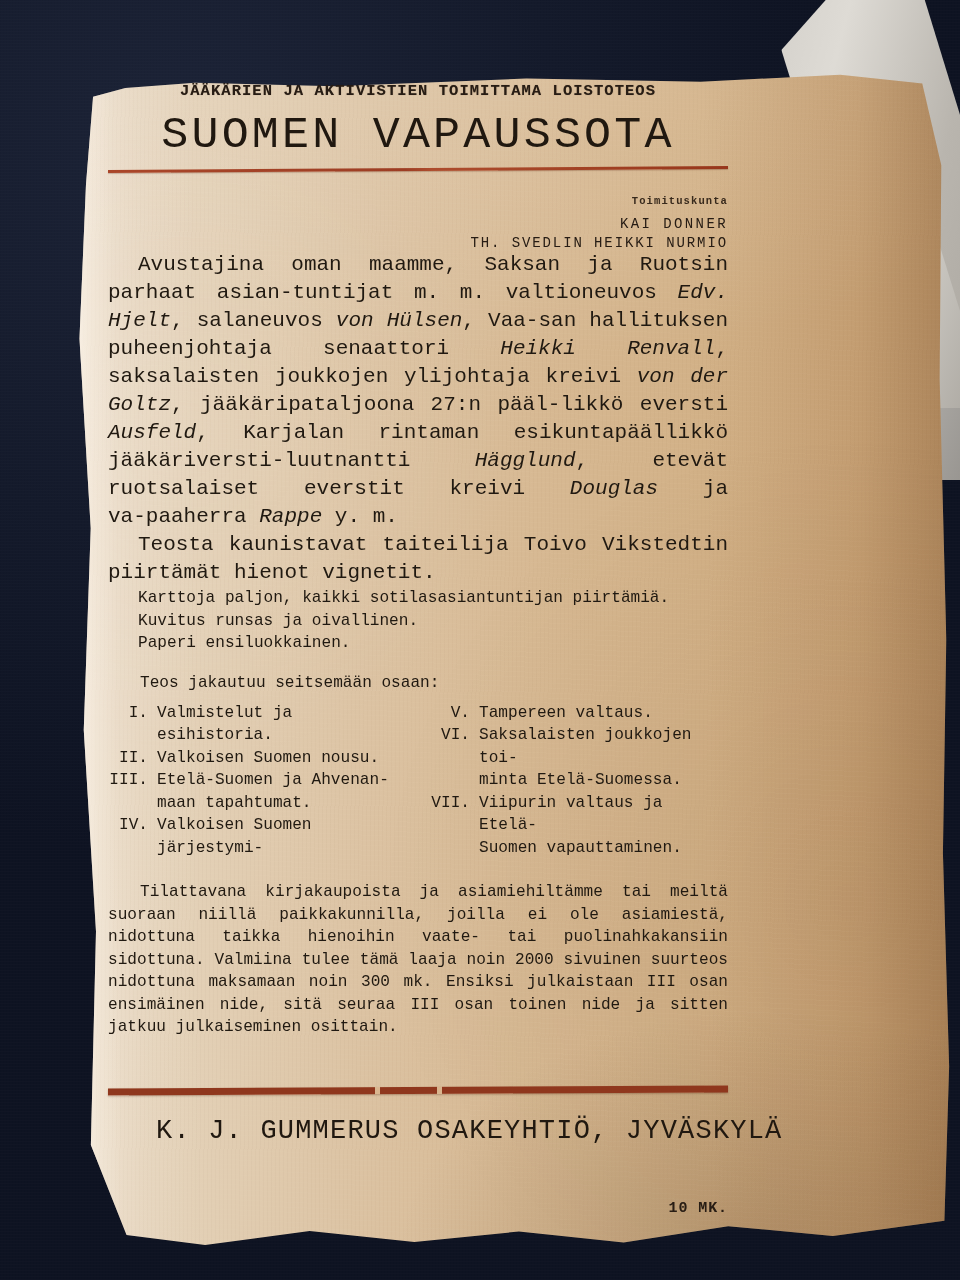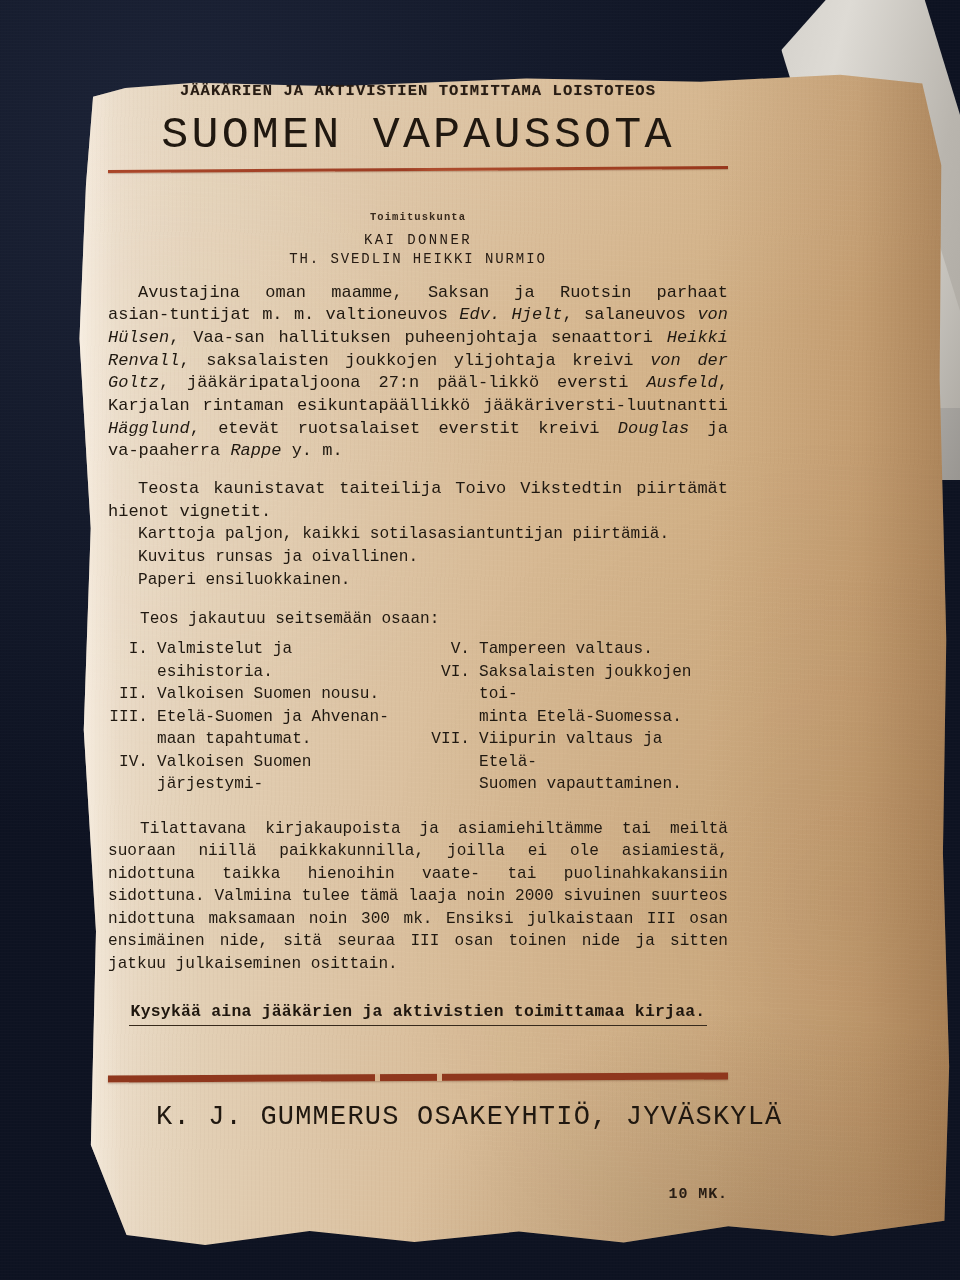--- a/index.html
+++ b/index.html
@@ -152,22 +152,22 @@
   .rule-thin {
     height: 2.6px;
     background: linear-gradient(90deg, #a8482c, #9c4027 48%, #ab4e30 52%, #96391f);
     margin: 7px 0 0 0;
     width: 100%;
     transform: rotate(-0.35deg);
     box-shadow: 0 1px 1px rgba(90,40,20,.25);
   }
 
   .credits {
-    text-align: center;
-    margin-top: 40px;
+    text-align: right;
+    margin-top: 24px;
   }
   .credits .label {
     font-size: 10.5px;
     letter-spacing: 1.1px;
     font-weight: 700;
     color: #3b2d20;
   }
   .credits .editor-main {
     font-size: 14px;
     letter-spacing: 2.4px;
@@ -175,24 +175,23 @@
     color: #2a2018;
   }
   .credits .editor-row {
     font-size: 14px;
     letter-spacing: 1.9px;
     margin-top: 3px;
     color: #2a2018;
   }
 
   .body-para {
-    font-size: 17px;
+    font-size: 21px;
     line-height: 1.335;
     text-align: justify;
-    margin-top: 15px;
     color: #241d15;
     hyphens: none;
   }
   .body-para.indent { text-indent: 30px; }
   .body-para em { font-style: italic; }
 
   .feature-line {
     font-size: 16.1px;
     line-height: 1.40;
     color: #241d15;
@@ -377,21 +376,20 @@
             <span>Viipurin valtaus ja Etelä-</span>
             <span class="cont">Suomen vapauttaminen.</span>
           </span>
         </div>
       </div>
 
     </div>
 
     <div class="closing">Tilattavana kirjakaupoista ja asiamiehiltämme tai meiltä suoraan niillä paikkakunnilla, joilla ei ole asiamiestä, nidottuna taikka hienoihin vaate‑ tai puolinahkakansiin sidottuna.  Valmiina tulee tämä laaja noin 2000 sivuinen suurteos nidottuna maksamaan noin 300 mk.  Ensiksi julkaistaan III osan ensimäinen nide, sitä seuraa III osan toinen nide ja sitten jatkuu julkaiseminen osittain.</div>
 
-    <div class="tagline">Kysykää  aina  jääkärien  ja  aktivistien  toimittamaa  kirjaa.</div>
 
     <div class="rule-thick"></div>
 
     <div class="publisher">K. J. GUMMERUS OSAKEYHTIÖ, JYVÄSKYLÄ</div>
 
     <div class="price">10 MK.</div>
 
   </div>
 </div>
 

